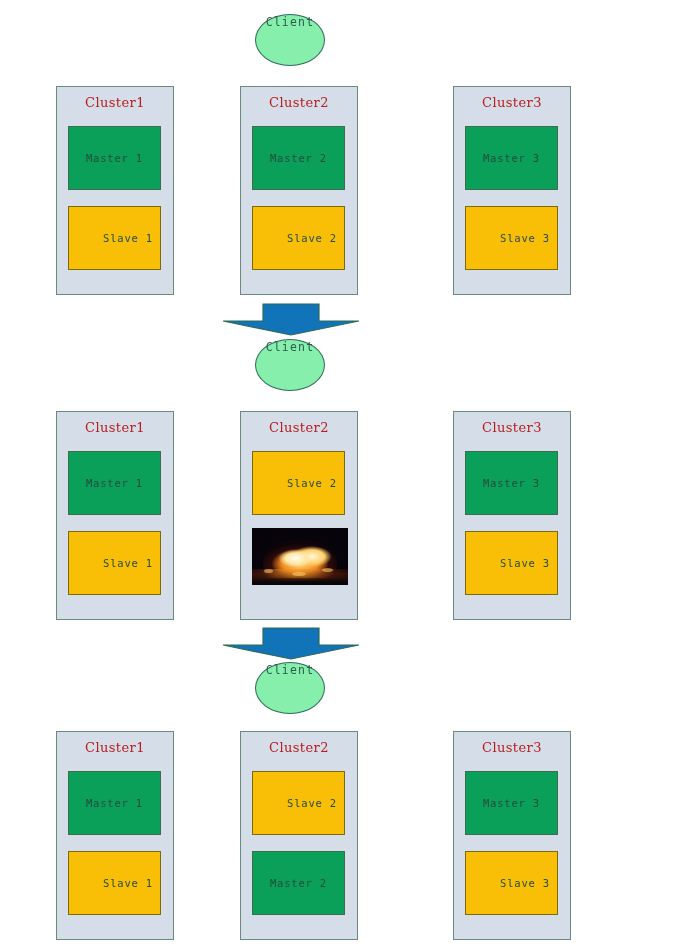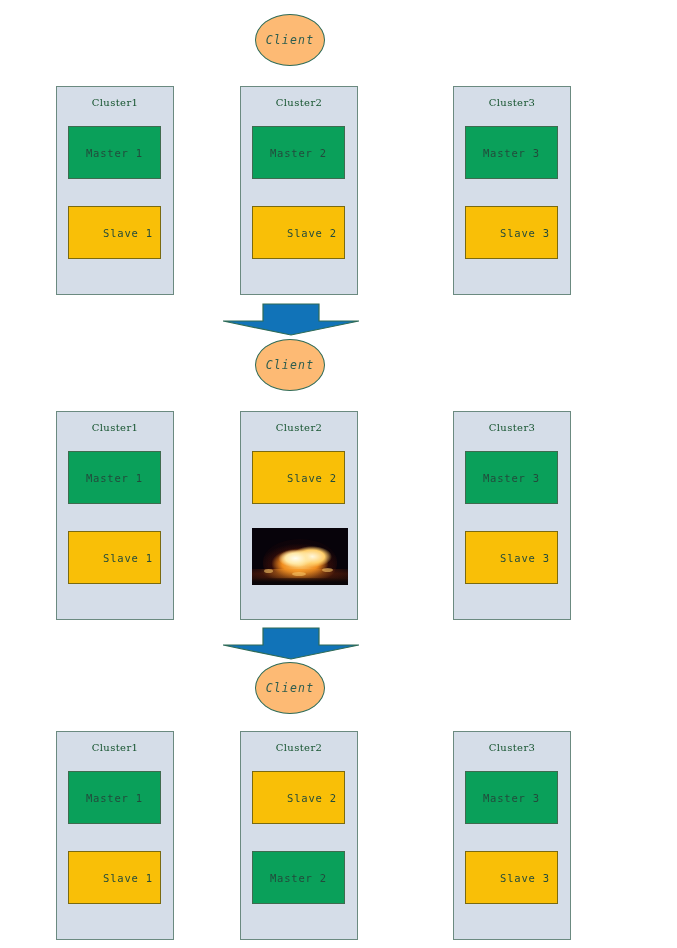--- a/index.html
+++ b/index.html
@@ -13,56 +13,55 @@
     overflow: hidden;
   }
   .canvas { position: absolute; left: 0; top: 0; width: 677px; height: 948px; }
 
   
   .client {
     position: absolute;
     width: 70px;
     height: 52px;
     border-radius: 50%;
-    background: #fdba74;
+    background: #86efac;
     border: 1.3px solid #2f6b57;
     display: flex;
-    align-items: center;
+    align-items: flex-start;
     justify-content: center;
-    font-style: italic;
   }
   .client .lbl {
     font-family: "DejaVu Sans Mono", "Liberation Mono", monospace;
     font-size: 11.5px;
     color: #2d5d4f;
     letter-spacing: 1.2px;
   }
 
   
   .cluster {
     position: absolute;
     width: 118px;
     background: #d5dde8;
     border: 1.4px solid #6b8a80;
   }
   .cluster .title {
     text-align: center;
     font-family: "DejaVu Serif", "Liberation Serif", serif;
-    font-size: 10px;
-    color: #14532d;
+    font-size: 13px;
+    color: #b91c1c;
     letter-spacing: 0.4px;
     margin-top: 7px;
     margin-bottom: 2px;
     line-height: 18px;
   }
   .node {
     position: absolute;
     left: 11px;
     width: 93px;
-    height: 53px;
+    height: 64px;
     display: flex;
     align-items: center;
     justify-content: center;
     border: 1.2px solid #3f6b4f;
   }
   .node .lbl {
     font-family: "DejaVu Sans Mono", "Liberation Mono", monospace;
     font-size: 10.5px;
     color: #234b3c;
     letter-spacing: 0.8px;

